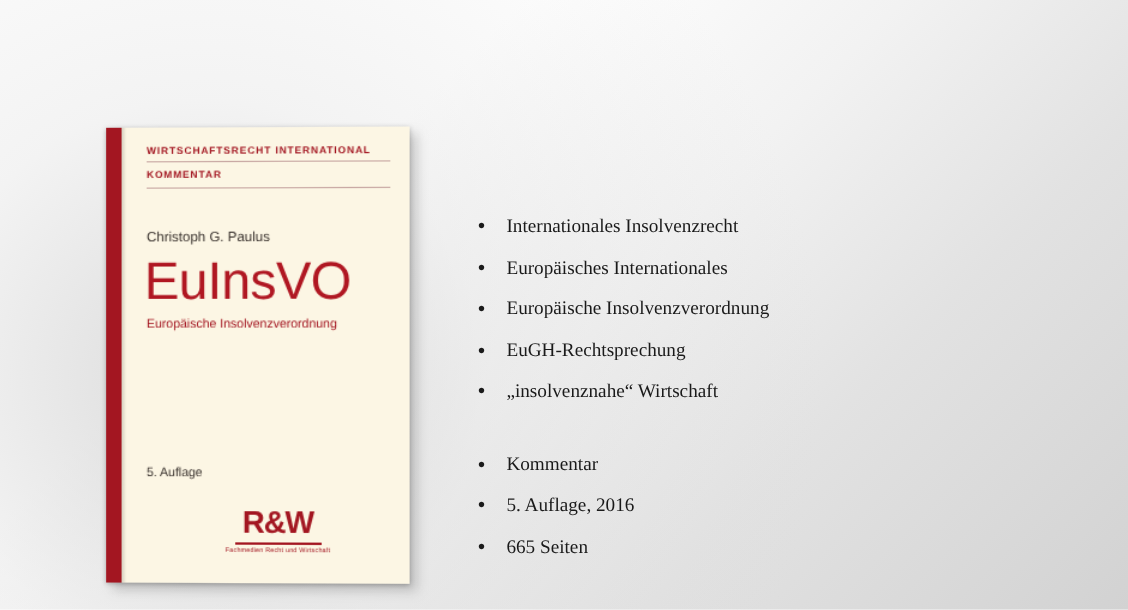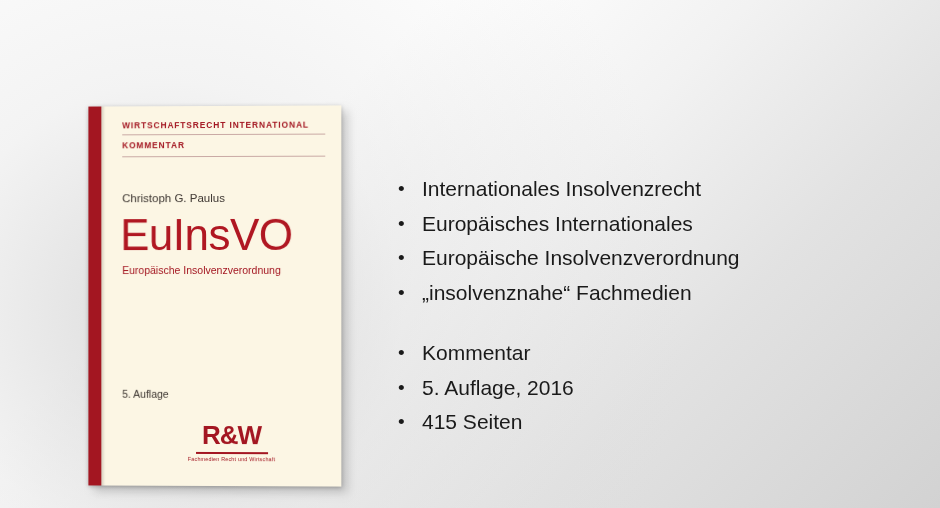--- a/index.html
+++ b/index.html
@@ -169,23 +169,24 @@
     width: 520px;
   }
   ul.bullet-list {
     list-style: none;
     margin: 0;
     padding: 0;
   }
   ul.bullet-list li {
     position: relative;
     padding-left: 30px;
-    font-size: 21px;
+    font-size: 16px;
     line-height: 34.5px;
     color: #1a1a1a;
+    font-family: Liberation Serif, serif;
   }
   ul.bullet-list li::before {
     content: "\2022";
     position: absolute;
     left: 6px;
     top: 0;
     font-size: 19px;
     color: #1a1a1a;
   }
   .bullets-gap { height: 26px; }
@@ -216,23 +217,24 @@
         </div>
       </div>
     </div>
   </div>
 
   <div class="bullets">
     <ul class="bullet-list">
       <li>Internationales Insolvenzrecht</li>
       <li>Europäisches Internationales</li>
       <li>Europäische Insolvenzverordnung</li>
-      <li>„insolvenznahe“ Fachmedien</li>
+      <li>EuGH-Rechtsprechung</li>
+      <li>„insolvenznahe“ Wirtschaft</li>
     </ul>
     <div class="bullets-gap"></div>
     <ul class="bullet-list">
       <li>Kommentar</li>
       <li>5. Auflage, 2016</li>
-      <li>415 Seiten</li>
+      <li>665 Seiten</li>
     </ul>
   </div>
 
 </div>
 
 </body></html>

